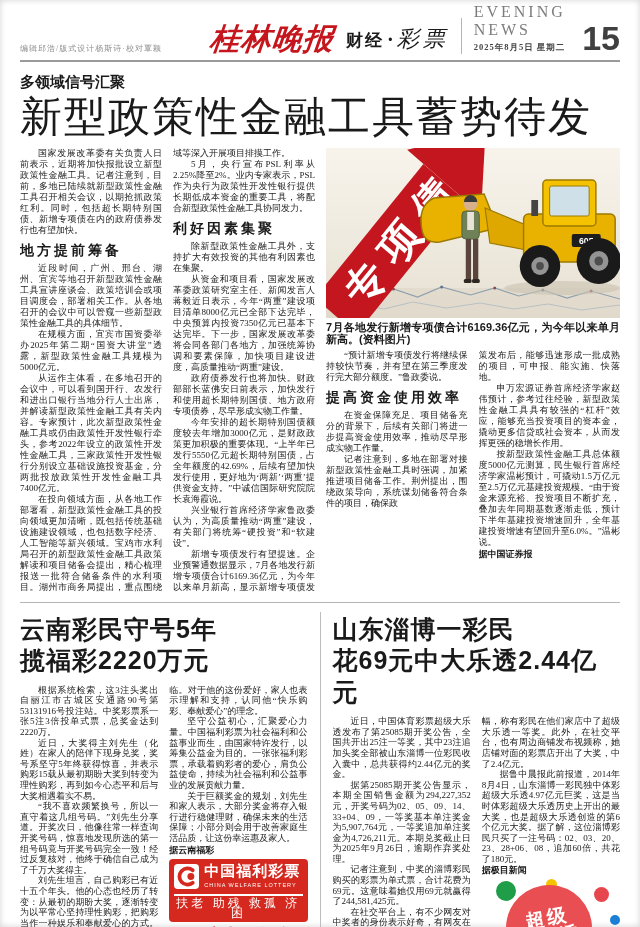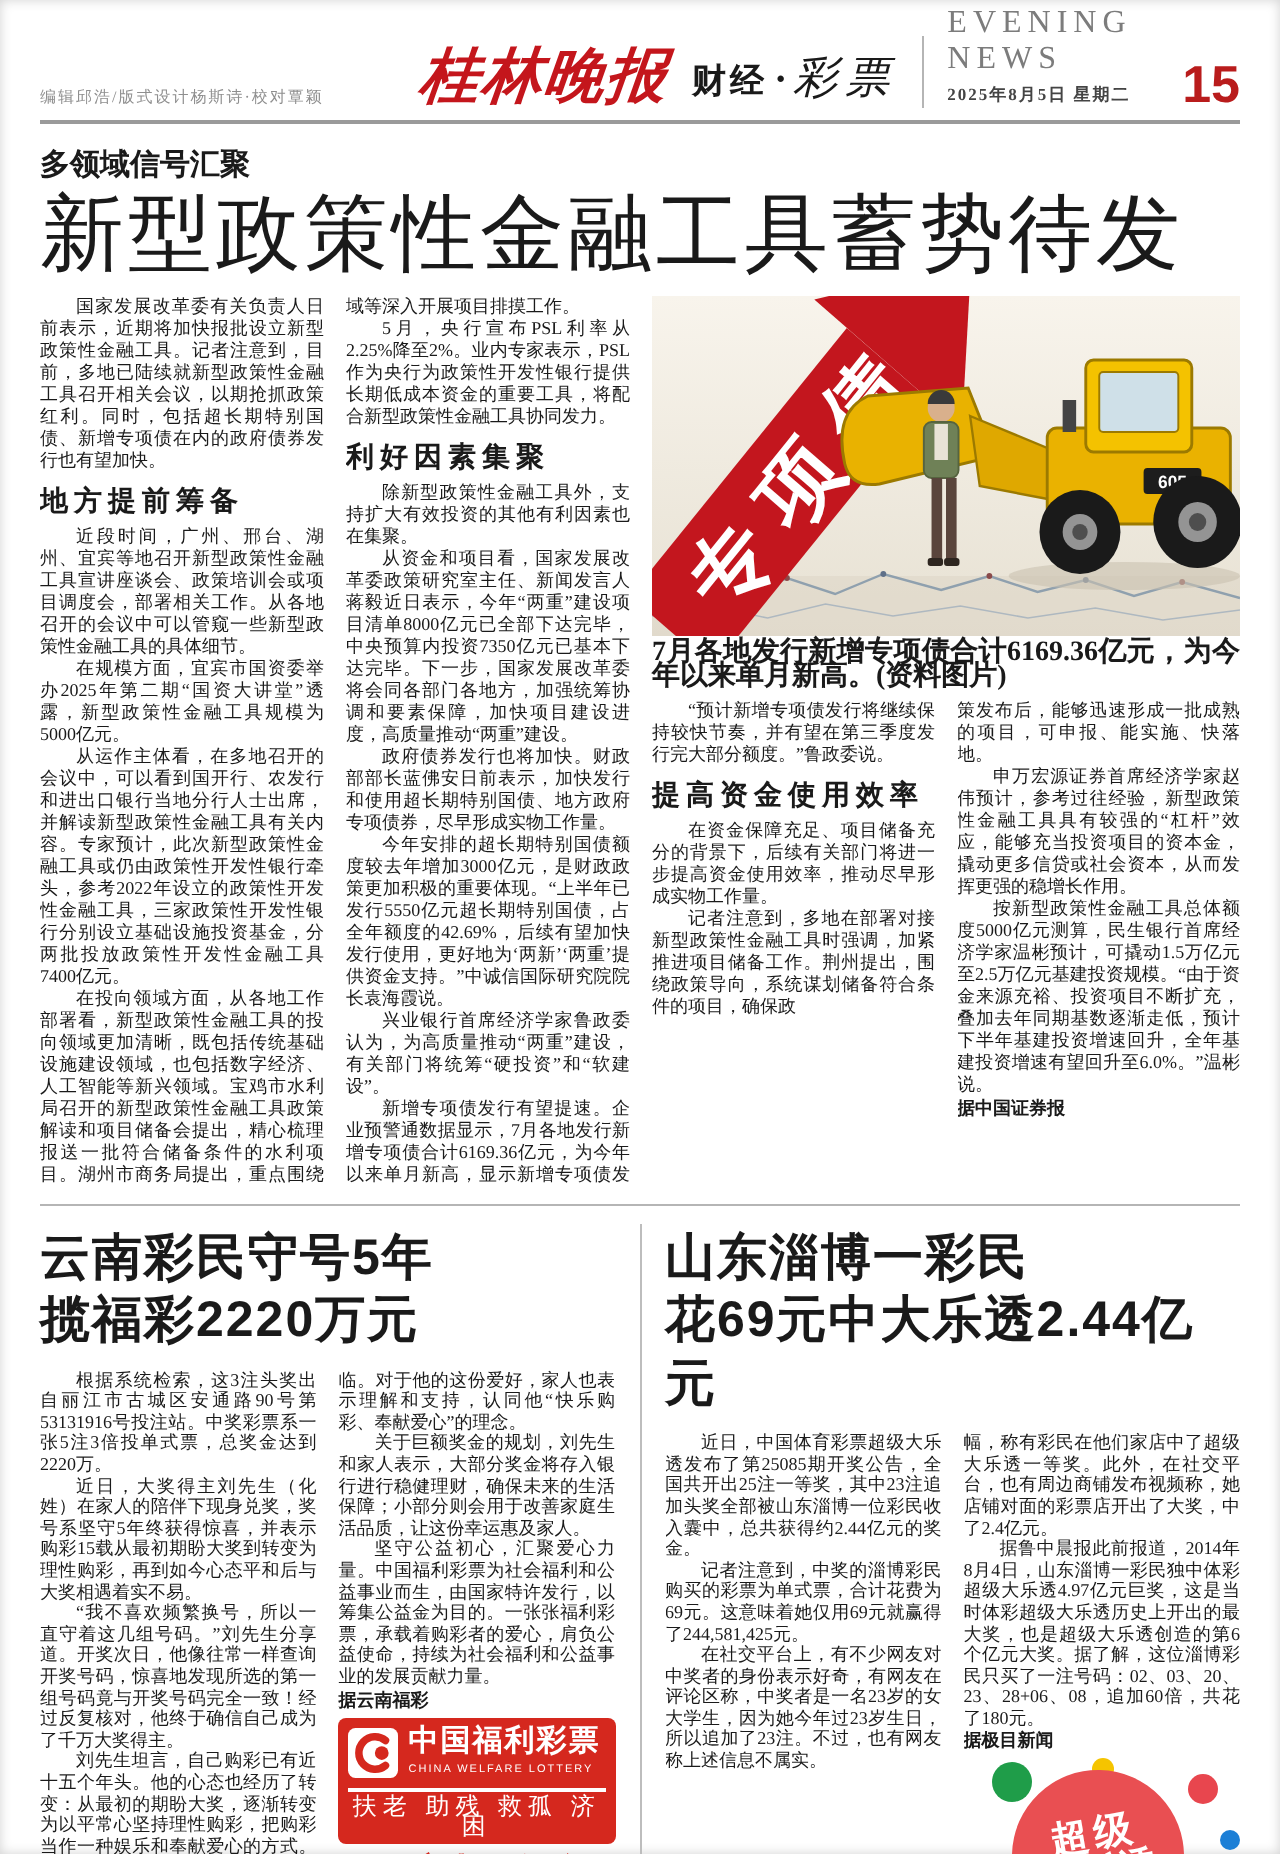--- a/index.html
+++ b/index.html
@@ -15,33 +15,33 @@
   .masthead { font-size:30px; font-weight:900; color:#c4161c; font-style:italic;
               transform:skewX(-6deg); letter-spacing:1px; line-height:1; flex:none; }
   .section-label { display:flex; align-items:baseline; margin-left:12px; flex:none; }
   .section-main { font-family:"Liberation Sans",sans-serif; font-weight:900; font-size:17px; letter-spacing:2px; }
   .section-sep { font-size:20px; margin:0 3px; font-weight:bold; }
   .section-sub { font-size:22px; font-style:italic; letter-spacing:4px; }
   .hdiv { width:1px; height:36px; background:#b5b5b5; margin:0 12px; flex:none; }
   .eng-block { flex:1 1 auto; min-width:0; }
   .eng-name { font-size:16px; color:#7c7c7c; letter-spacing:3px; font-family:"Liberation Serif",serif; }
   .eng-date { font-size:8.5px; color:#444; font-weight:bold; margin-top:3px; letter-spacing:1px; }
-  .page-no { font-family:"Liberation Sans",sans-serif; font-size:26px; font-weight:900; color:#b91c1c; line-height:.9; flex:none;margin-top:40px; }
+  .page-no { font-family:"Liberation Sans",sans-serif; font-size:34px; font-weight:900; color:#404040; line-height:.9; flex:none;margin-top:40px; }
   
   .kicker { font-family:"Liberation Sans",sans-serif; font-weight:bold; font-size:15px; margin:11px 0 3px; }
   .headline { font-family:"Liberation Sans",sans-serif; font-weight:400; font-size:42px;
               letter-spacing:2px; line-height:1.04; margin:0 0 9px; }
   .lead-body { display:flex; gap:11px; height:445px; overflow:hidden;
                font-size:9px; line-height:11px; text-align:justify; }
   .ncol { overflow:hidden; }
   .lead-body > .ncol { flex:0 0 142px; }
   .lead-right { flex:1 1 auto; min-width:0; display:flex; flex-direction:column; }
   .photo { width:100%; height:170px; display:block; flex:none; }
-  .caption { font-weight:bold; font-size:14px; line-height:12px; margin:3px 0 5px;
-             font-family:Liberation Serif, serif; flex:none; }
+  .caption { font-weight:bold; font-size:11px; line-height:12px; margin:3px 0 5px;
+             font-family:Liberation Sans, sans-serif; flex:none; }
   .two-col { display:flex; gap:11px; flex:1 1 auto; overflow:hidden; }
   .two-col .ncol { flex:1 1 0; min-width:0; }
   .para { text-indent:2em; }
   .para.noindent { text-indent:0; }
   .sec-head { font-family:"Liberation Sans",sans-serif; font-size:14px; font-weight:bold;
               letter-spacing:3px; margin:9px 0 7px; text-indent:0; }
   .src-line { text-align:left; font-weight:bold; font-family:"Liberation Sans",sans-serif; margin-top:1px; }
   
   .bottom { display:flex; gap:12px; border-top:1px solid #b5b5b5; margin-top:9px; padding-top:9px; }
   .b-art { flex:1 1 0; min-width:0; }
@@ -205,22 +205,22 @@
       <div class="b-cols">
         <div class="ncol">
             <div class="para">根据系统检索，这3注头奖出自丽江市古城区安通路90号第53131916号投注站。中奖彩票系一张5注3倍投单式票，总奖金达到2220万。</div>
             <div class="para">近日，大奖得主刘先生（化姓）在家人的陪伴下现身兑奖，奖号系坚守5年终获得惊喜，并表示购彩15载从最初期盼大奖到转变为理性购彩，再到如今心态平和后与大奖相遇着实不易。</div>
             <div class="para">“我不喜欢频繁换号，所以一直守着这几组号码。”刘先生分享道。开奖次日，他像往常一样查询开奖号码，惊喜地发现所选的第一组号码竟与开奖号码完全一致！经过反复核对，他终于确信自己成为了千万大奖得主。</div>
             <div class="para">刘先生坦言，自己购彩已有近十五个年头。他的心态也经历了转变：从最初的期盼大奖，逐渐转变为以平常心坚持理性购彩，把购彩当作一种娱乐和奉献爱心的方式。未承想，正是在心态最为平和之时，幸运悄然降</div>
           </div>
         <div class="ncol">
           <div>
               <div class="para noindent">临。对于他的这份爱好，家人也表示理解和支持，认同他“快乐购彩、奉献爱心”的理念。</div>
+              <div class="para">坚守公益初心，汇聚爱心力量。中国福利彩票为社会福利和公益事业而生，由国家特许发行，以筹集公益金为目的。一张张福利彩票，承载着购彩者的爱心，肩负公益使命，持续为社会福利和公益事业的发展贡献力量。</div>
               <div class="para">关于巨额奖金的规划，刘先生和家人表示，大部分奖金将存入银行进行稳健理财，确保未来的生活保障；小部分则会用于改善家庭生活品质，让这份幸运惠及家人。</div>
-              <div class="para">坚守公益初心，汇聚爱心力量。中国福利彩票为社会福利和公益事业而生，由国家特许发行，以筹集公益金为目的。一张张福利彩票，承载着购彩者的爱心，肩负公益使命，持续为社会福利和公益事业的发展贡献力量。</div>
               <div class="src-line">据云南福彩</div>
             </div>
 
           <div class="ad">
             <div class="ad-banner">
               <div class="ad-brand-row">
                 <svg class="cp-logo" viewBox="0 0 40 40">
                   <rect width="40" height="40" rx="6" fill="#ffffff"></rect>
                   <path d="M30,10 A13,13 0 1 0 30,30" fill="none" stroke="#d5281e" stroke-width="6" stroke-linecap="round"></path>
                   <circle cx="27" cy="20" r="5.5" fill="#d5281e"></circle>
@@ -246,20 +246,21 @@
     <div class="vdiv"></div>
 
     <article class="b-art">
       <h2 class="b-head">
         <div>山东淄博一彩民</div>
         <div>花69元中大乐透2.44亿元</div>
       </h2>
       <div class="b-cols">
         <div class="ncol">
             <div class="para">近日，中国体育彩票超级大乐透发布了第25085期开奖公告，全国共开出25注一等奖，其中23注追加头奖全部被山东淄博一位彩民收入囊中，总共获得约2.44亿元的奖金。</div>
+            <div class="para">据第25085期开奖公告显示，本期全国销售金额为294,227,352元，开奖号码为02、05、09、14、33+04、09，一等奖基本单注奖金为5,907,764元，一等奖追加单注奖金为4,726,211元。本期兑奖截止日为2025年9月26日，逾期作弃奖处理。</div>
             <div class="para">记者注意到，中奖的淄博彩民购买的彩票为单式票，合计花费为69元。这意味着她仅用69元就赢得了244,581,425元。</div>
             <div class="para">在社交平台上，有不少网友对中奖者的身份表示好奇，有网友在评论区称，中奖者是一名23岁的女大学生，因为她今年过23岁生日，所以追加了23注。不过，也有网友称上述信息不属实。</div>
           </div>
         <div class="ncol">
           <div>
               <div class="para noindent">幅，称有彩民在他们家店中了超级大乐透一等奖。此外，在社交平台，也有周边商铺发布视频称，她店铺对面的彩票店开出了大奖，中了2.4亿元。</div>
               <div class="para">据鲁中晨报此前报道，2014年8月4日，山东淄博一彩民独中体彩超级大乐透4.97亿元巨奖，这是当时体彩超级大乐透历史上开出的最大奖，也是超级大乐透创造的第6个亿元大奖。据了解，这位淄博彩民只买了一注号码：02、03、20、23、28+06、08，追加60倍，共花了180元。</div>
               <div class="src-line">据极目新闻</div>
             </div>
 

